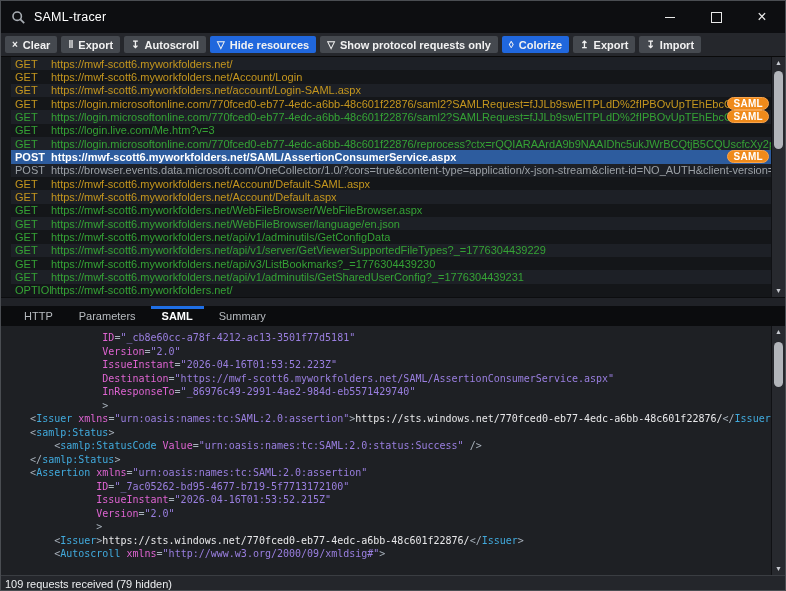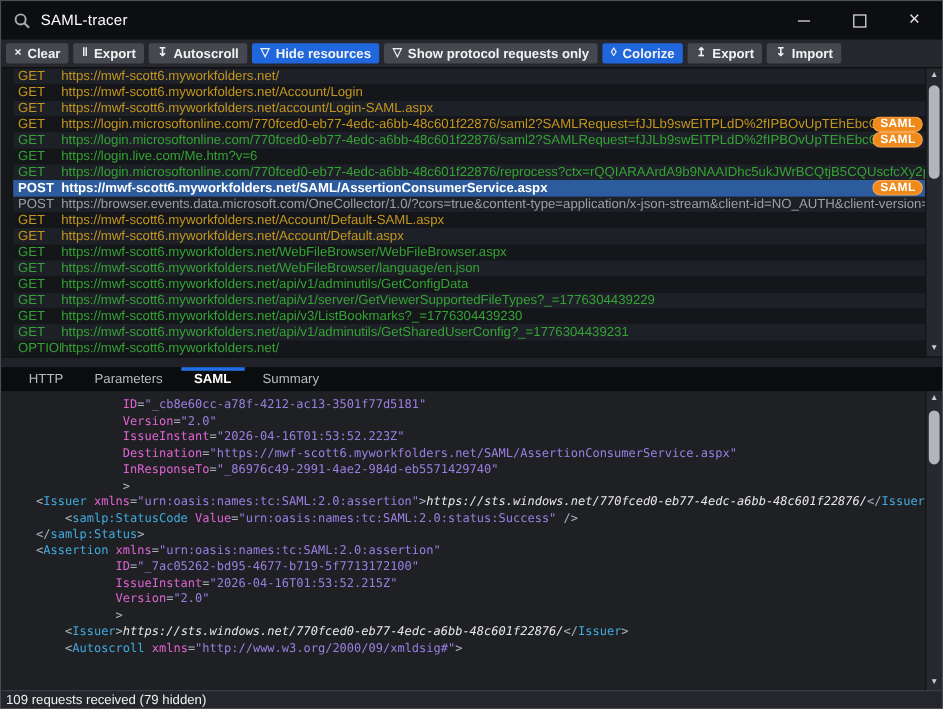--- a/index.html
+++ b/index.html
@@ -53,21 +53,21 @@
   .tab.active{color:#fff;font-weight:700;}
   .tab.active::before{content:"";position:absolute;top:0;left:2px;right:2px;height:3px;background:#1f6fe5;}
   
   .xml-area{flex:1;position:relative;background:#1e2024;min-height:0;}
   .xml-panel{position:absolute;left:0;top:0;right:14px;bottom:0;overflow:hidden;
     padding:5px 0 0 5px;font:10px/13.5px "DejaVu Sans Mono",monospace;}
   .xml-line{white-space:pre;}
   .tk-t{color:#41aadd;}
   .tk-a{color:#df64d2;}
   .tk-v{color:#9a7fe0;}
-  .tk-x{color:#e8e8ea;font-style:italic;}
+  .tk-x{color:#e8e8ea;}
   .tk-p{color:#a9b2bc;}
   .tk-w{color:#e8e8ea;}
   
   .vscroll{position:absolute;top:0;right:0;bottom:0;width:14px;background:#27292e;
     display:flex;flex-direction:column;align-items:center;border-left:1px solid #101114;box-sizing:border-box;}
   .sc-arrow{flex:0 0 12px;color:#c7cad0;font-size:7px;line-height:12px;text-align:center;width:100%;}
   .sc-track{flex:1;width:100%;position:relative;}
   .sc-thumb{position:absolute;left:2px;width:9px;background:#b2b5ba;border-radius:5px;}
   .thumb-list{top:2px;height:78px;}
   .thumb-xml{top:4px;height:45px;}
@@ -155,21 +155,21 @@
           <span class="url t-amber">https://login.microsoftonline.com/770fced0-eb77-4edc-a6bb-48c601f22876/saml2?SAMLRequest=fJJLb9swEITPLdD%2fIPBOvUpTEhEbcGMU</span>
           <span class="badge">SAML</span>
         </div>
         <div class="req-row odd">
           <span class="method t-green">GET</span>
           <span class="url t-green">https://login.microsoftonline.com/770fced0-eb77-4edc-a6bb-48c601f22876/saml2?SAMLRequest=fJJLb9swEITPLdD%2fIPBOvUpTEhEbcGMU</span>
           <span class="badge">SAML</span>
         </div>
         <div class="req-row even">
           <span class="method t-green">GET</span>
-          <span class="url t-green">https://login.live.com/Me.htm?v=6</span>
+          <span class="url t-green">https://login.live.com/Me.htm?v=3</span>
         </div>
         <div class="req-row odd">
           <span class="method t-green">GET</span>
           <span class="url t-green">https://login.microsoftonline.com/770fced0-eb77-4edc-a6bb-48c601f22876/reprocess?ctx=rQQIARAArdA9b9NAAIDhc5ukJWrBCQtjB5CQUscfcXy2pQ5</span>
         </div>
         <div class="req-row even selected">
           <span class="method t-selected">POST</span>
           <span class="url t-selected">https://mwf-scott6.myworkfolders.net/SAML/AssertionConsumerService.aspx</span>
           <span class="badge">SAML</span>
         </div>
@@ -234,20 +234,21 @@
 
   <div class="xml-area">
     <div class="xml-panel" id="xmlPanel">
         <div class="xml-line"><span class="tk-w">                </span><span class="tk-a">ID</span><span class="tk-p">=</span><span class="tk-v">"_cb8e60cc-a78f-4212-ac13-3501f77d5181"</span></div>
         <div class="xml-line"><span class="tk-w">                </span><span class="tk-a">Version</span><span class="tk-p">=</span><span class="tk-v">"2.0"</span></div>
         <div class="xml-line"><span class="tk-w">                </span><span class="tk-a">IssueInstant</span><span class="tk-p">=</span><span class="tk-v">"2026-04-16T01:53:52.223Z"</span></div>
         <div class="xml-line"><span class="tk-w">                </span><span class="tk-a">Destination</span><span class="tk-p">=</span><span class="tk-v">"https://mwf-scott6.myworkfolders.net/SAML/AssertionConsumerService.aspx"</span></div>
         <div class="xml-line"><span class="tk-w">                </span><span class="tk-a">InResponseTo</span><span class="tk-p">=</span><span class="tk-v">"_86976c49-2991-4ae2-984d-eb5571429740"</span></div>
         <div class="xml-line"><span class="tk-w">                </span><span class="tk-p">&gt;</span></div>
         <div class="xml-line"><span class="tk-w">    </span><span class="tk-p">&lt;</span><span class="tk-t">Issuer</span><span class="tk-w"> </span><span class="tk-a">xmlns</span><span class="tk-p">=</span><span class="tk-v">"urn:oasis:names:tc:SAML:2.0:assertion"</span><span class="tk-p">&gt;</span><span class="tk-x">https://sts.windows.net/770fced0-eb77-4edc-a6bb-48c601f22876/</span><span class="tk-p">&lt;/</span><span class="tk-t">Issuer</span><span class="tk-p">&gt;</span></div>
+        <div class="xml-line"><span class="tk-w">    </span><span class="tk-p">&lt;</span><span class="tk-t">samlp:Status</span><span class="tk-p">&gt;</span></div>
         <div class="xml-line"><span class="tk-w">        </span><span class="tk-p">&lt;</span><span class="tk-t">samlp:StatusCode</span><span class="tk-w"> </span><span class="tk-a">Value</span><span class="tk-p">=</span><span class="tk-v">"urn:oasis:names:tc:SAML:2.0:status:Success"</span><span class="tk-w"> </span><span class="tk-p">/&gt;</span></div>
         <div class="xml-line"><span class="tk-w">    </span><span class="tk-p">&lt;/</span><span class="tk-t">samlp:Status</span><span class="tk-p">&gt;</span></div>
         <div class="xml-line"><span class="tk-w">    </span><span class="tk-p">&lt;</span><span class="tk-t">Assertion</span><span class="tk-w"> </span><span class="tk-a">xmlns</span><span class="tk-p">=</span><span class="tk-v">"urn:oasis:names:tc:SAML:2.0:assertion"</span></div>
         <div class="xml-line"><span class="tk-w">               </span><span class="tk-a">ID</span><span class="tk-p">=</span><span class="tk-v">"_7ac05262-bd95-4677-b719-5f7713172100"</span></div>
         <div class="xml-line"><span class="tk-w">               </span><span class="tk-a">IssueInstant</span><span class="tk-p">=</span><span class="tk-v">"2026-04-16T01:53:52.215Z"</span></div>
         <div class="xml-line"><span class="tk-w">               </span><span class="tk-a">Version</span><span class="tk-p">=</span><span class="tk-v">"2.0"</span></div>
         <div class="xml-line"><span class="tk-w">               </span><span class="tk-p">&gt;</span></div>
         <div class="xml-line"><span class="tk-w">        </span><span class="tk-p">&lt;</span><span class="tk-t">Issuer</span><span class="tk-p">&gt;</span><span class="tk-x">https://sts.windows.net/770fced0-eb77-4edc-a6bb-48c601f22876/</span><span class="tk-p">&lt;/</span><span class="tk-t">Issuer</span><span class="tk-p">&gt;</span></div>
         <div class="xml-line"><span class="tk-w">        </span><span class="tk-p">&lt;</span><span class="tk-t">Autoscroll</span><span class="tk-w"> </span><span class="tk-a">xmlns</span><span class="tk-p">=</span><span class="tk-v">"http://www.w3.org/2000/09/xmldsig#"</span><span class="tk-p">&gt;</span></div>
         <div class="xml-line"></div>

